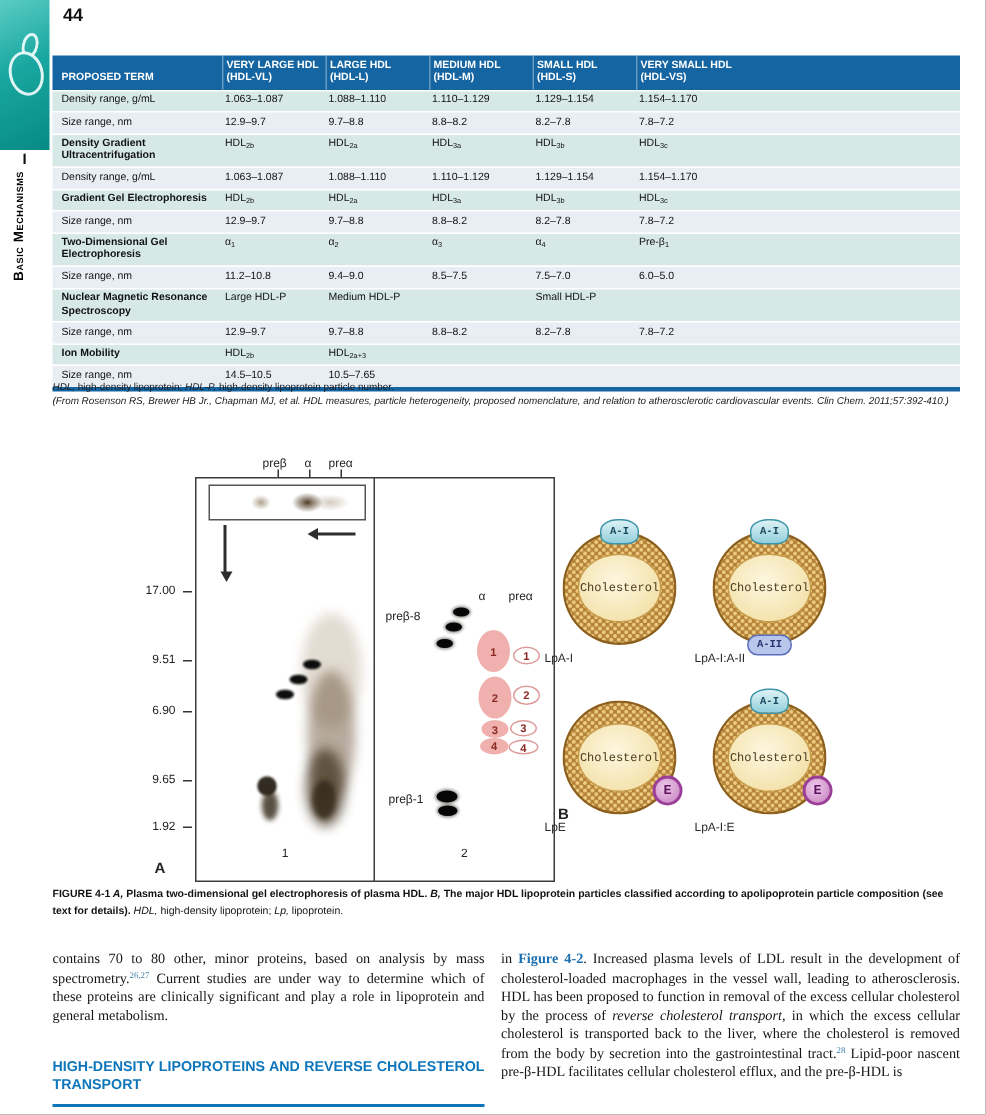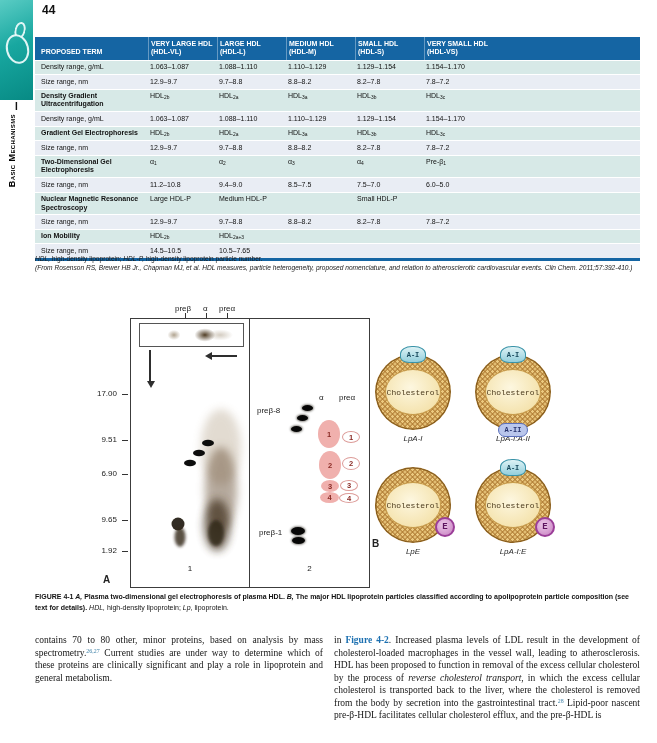--- a/index.html
+++ b/index.html
@@ -91,21 +91,21 @@
     font-weight:bold;z-index:3;box-sizing:border-box;}
   .badge-ai{left:50%;top:-8px;transform:translateX(-50%);width:26px;height:17px;
     background:linear-gradient(#ddf2f5,#93cfdc);border:1.5px solid #3a93a8;
     border-radius:46% 46% 34% 34%;font-size:7px;color:#17495c;}
   .badge-aii{left:50%;bottom:-7px;transform:translateX(-50%);width:30px;height:14px;
     background:var(--badge-blue,#b9c6ec);border:1.5px solid #5a6fbb;border-radius:7px;
     font-size:7px;color:#27336e;}
   .badge-e{right:-4px;bottom:6px;width:20px;height:20px;border-radius:50%;
     background:radial-gradient(circle at 40% 35%, #ecc9e9, var(--badge-purple,#c77fc0));
     border:2px solid #9b3e98;font-size:9px;color:#5e1460;}
-  .pc-label{position:absolute;width:100px;text-align:center;font-size:8px;color:#2a2a2a;font-style:italic;}
+  .pc-label{position:absolute;width:100px;font-size:8px;color:#2a2a2a;}
 
   .cap{position:absolute;left:35px;top:592px;width:605px;font-size:7px;line-height:1.5;color:#111;}
   .cap .bd{font-weight:bold;}
   .cap .bi{font-weight:bold;font-style:italic;}
   .cap .it{font-style:italic;}
 
   
   .col{position:absolute;font-family:"Liberation Serif",serif;font-size:9.5px;
     line-height:1.32;text-align:justify;color:#151515;}
   .col-l{left:35px;top:634px;width:288px;}
@@ -363,18 +363,19 @@
       </div>
       <div class="pc-label" style="left: 428px; top: 247px;">LpA-I:E</div>
     </div>
 
   <div class="cap">
     <span class="bd">FIGURE 4-1</span><span class="bi"> A,</span><span class="bd"> Plasma two-dimensional gel electrophoresis of plasma HDL. </span><span class="bi">B,</span><span class="bd"> The major HDL lipoprotein particles classified according to apolipoprotein particle composition (see text for details). </span><span class="it">HDL,</span><span> high-density lipoprotein; </span><span class="it">Lp,</span><span> lipoprotein.</span>
   </div>
 
   <div class="col col-l">
     <div><span>contains 70 to 80 other, minor proteins, based on analysis by mass spectrometry.</span><sup class="ref">26,27</sup><span> Current studies are under way to determine which of these proteins are clinically significant and play a role in lipoprotein and general metabolism.</span></div>
+    <div class="heading">HIGH-DENSITY LIPOPROTEINS AND REVERSE CHOLESTEROL TRANSPORT</div>
   </div>
   <div class="col col-r">
     <span>in </span><span class="figref">Figure 4-2</span><span>. Increased plasma levels of LDL result in the development of cholesterol-loaded macrophages in the vessel wall, leading to atherosclerosis. HDL has been proposed to function in removal of the excess cellular cholesterol by the process of </span><span class="em">reverse cholesterol transport</span><span>, in which the excess cellular cholesterol is transported back to the liver, where the cholesterol is removed from the body by secretion into the gastrointestinal tract.</span><sup class="ref">28</sup><span> Lipid-poor nascent pre-β-HDL facilitates cellular cholesterol efflux, and the pre-β-HDL is</span>
   </div>
 
 </div>
 
 </body></html>

